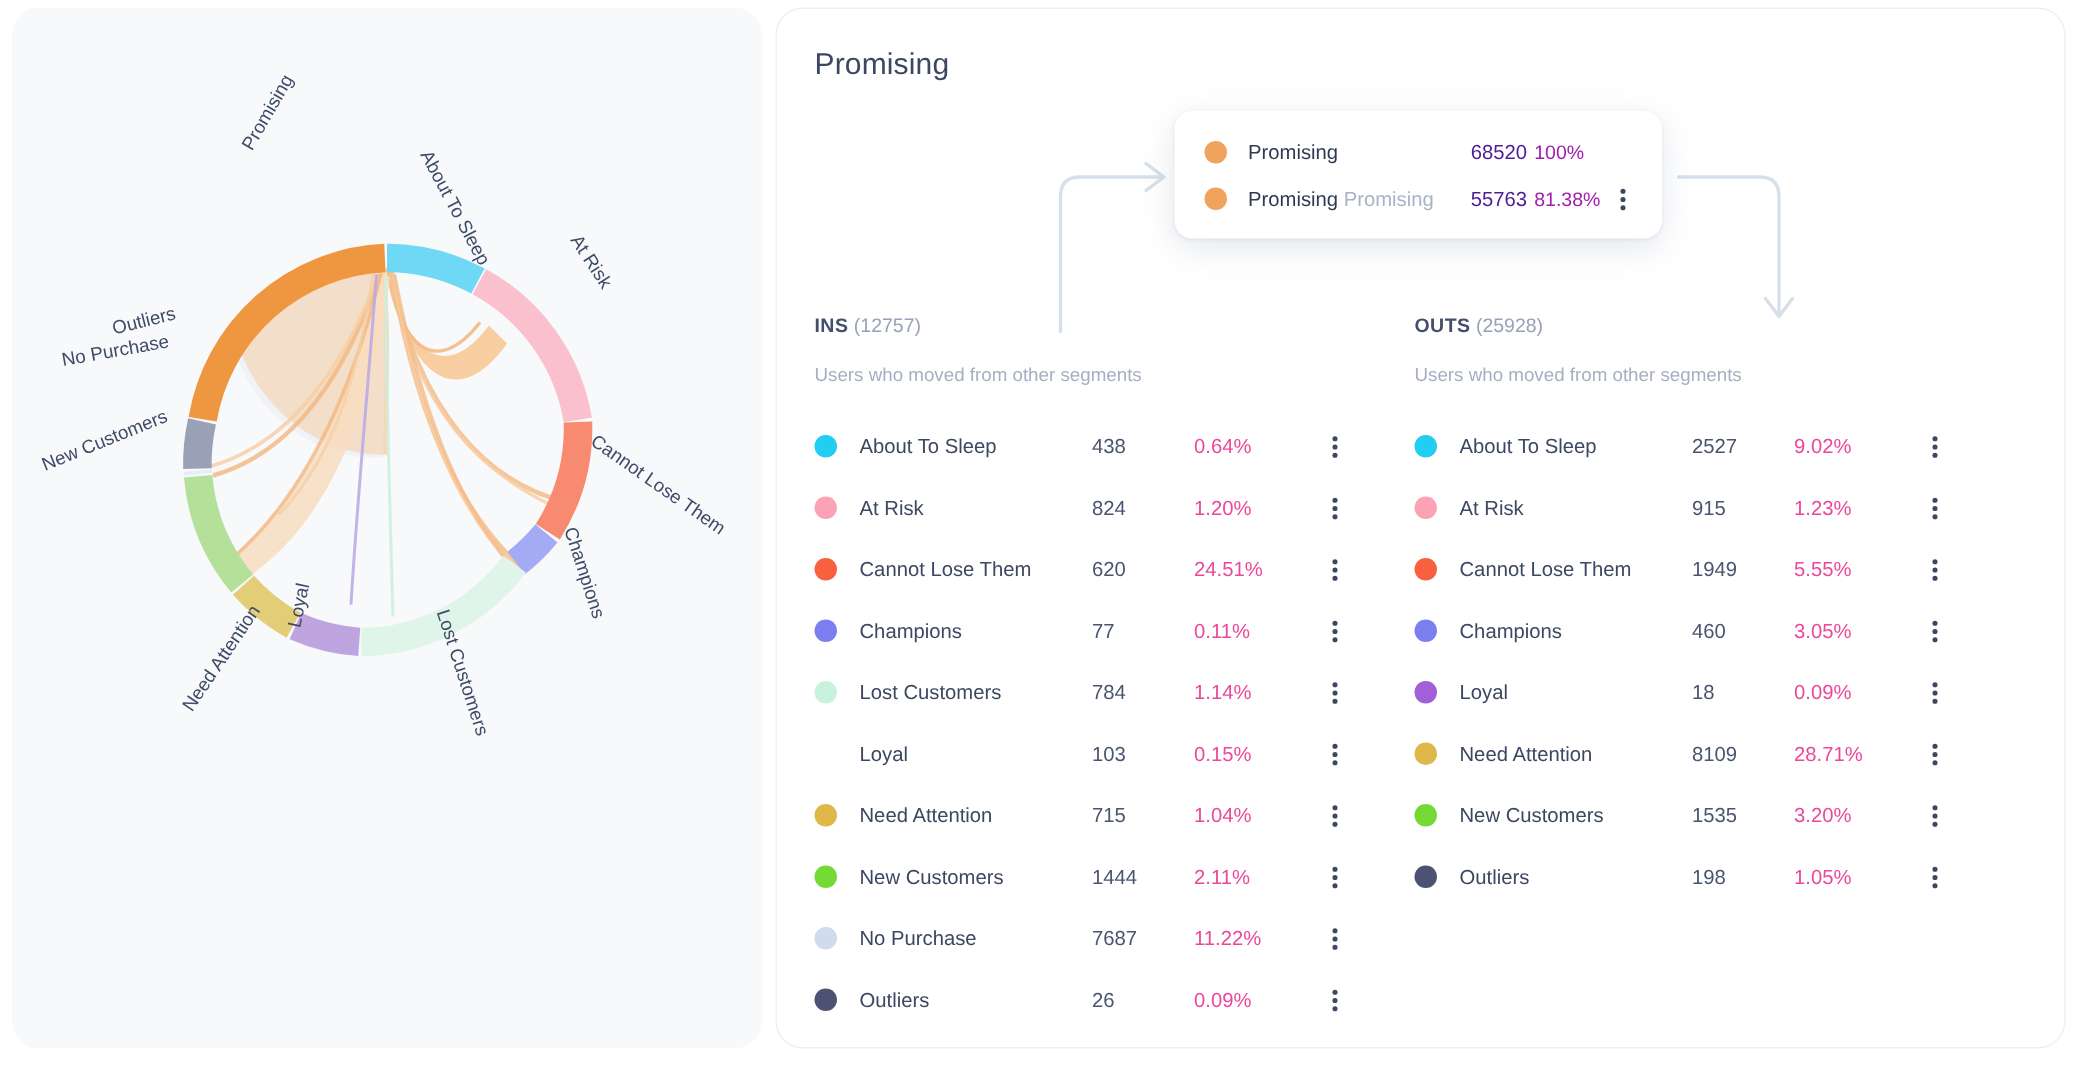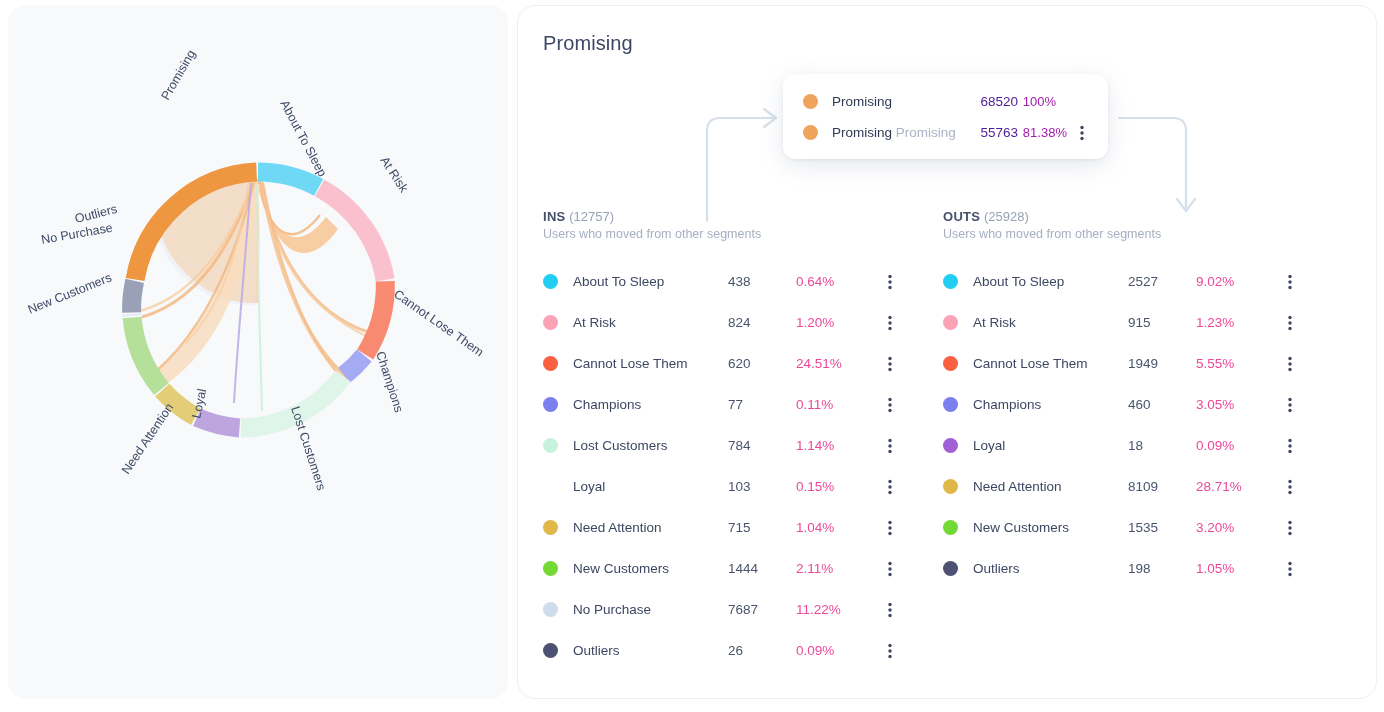--- a/index.html
+++ b/index.html
@@ -46,21 +46,21 @@
   .sum-pct{font-size:13px;color:#a21caf;width:58px;text-align:left;}
   .sum-kebab{width:18px;display:flex;justify-content:center;}
 
   
   .col{position:absolute;top:203px;width:370px;}
   .col-ins{left:25px;}
   .col-outs{left:425px;}
   .col-head{font-size:13px;color:#44506b;}
   .col-head b{font-weight:bold;letter-spacing:.3px;}
   .col-head .cnt{color:#98a2b6;font-weight:normal;text-align:center;}
-  .col-sub{font-size:12.5px;color:#a6afc0;margin-top:3px;}
+  .col-sub{font-size:12.5px;color:#a6afc0;margin-top:19px;}
   .rows{margin-top:20px;}
   .row{display:flex;align-items:center;height:41px;}
   .dot{width:15px;height:15px;border-radius:50%;flex:0 0 15px;}
   .r-label{margin-left:15px;font-size:13.5px;color:#3c4761;width:155px;white-space:nowrap;}
   .r-count{font-size:13.5px;color:#49546e;width:68px;}
   .r-pct{font-size:13.5px;color:#ec4899;width:84px;}
   .kebab{width:20px;display:flex;justify-content:center;}
   .kebab svg{display:block;}
 </style>
 </head>

